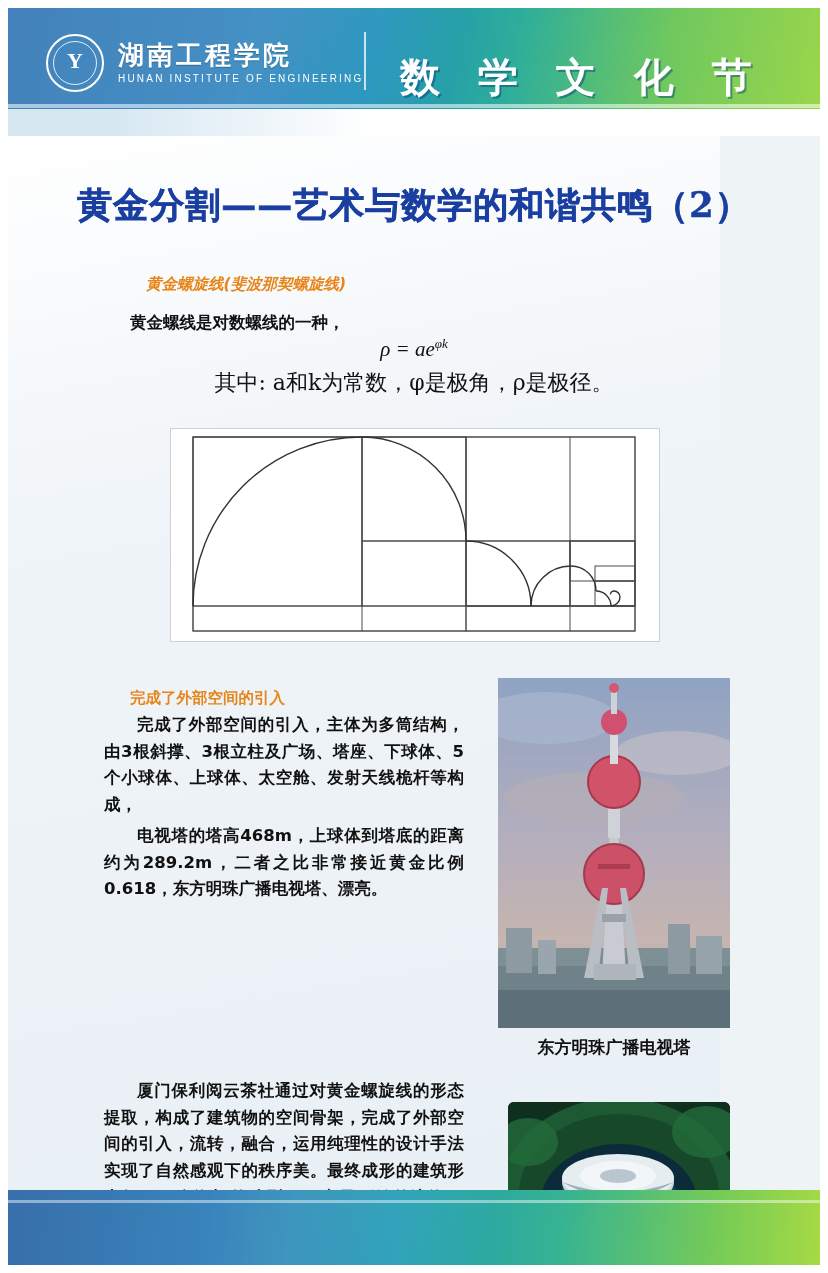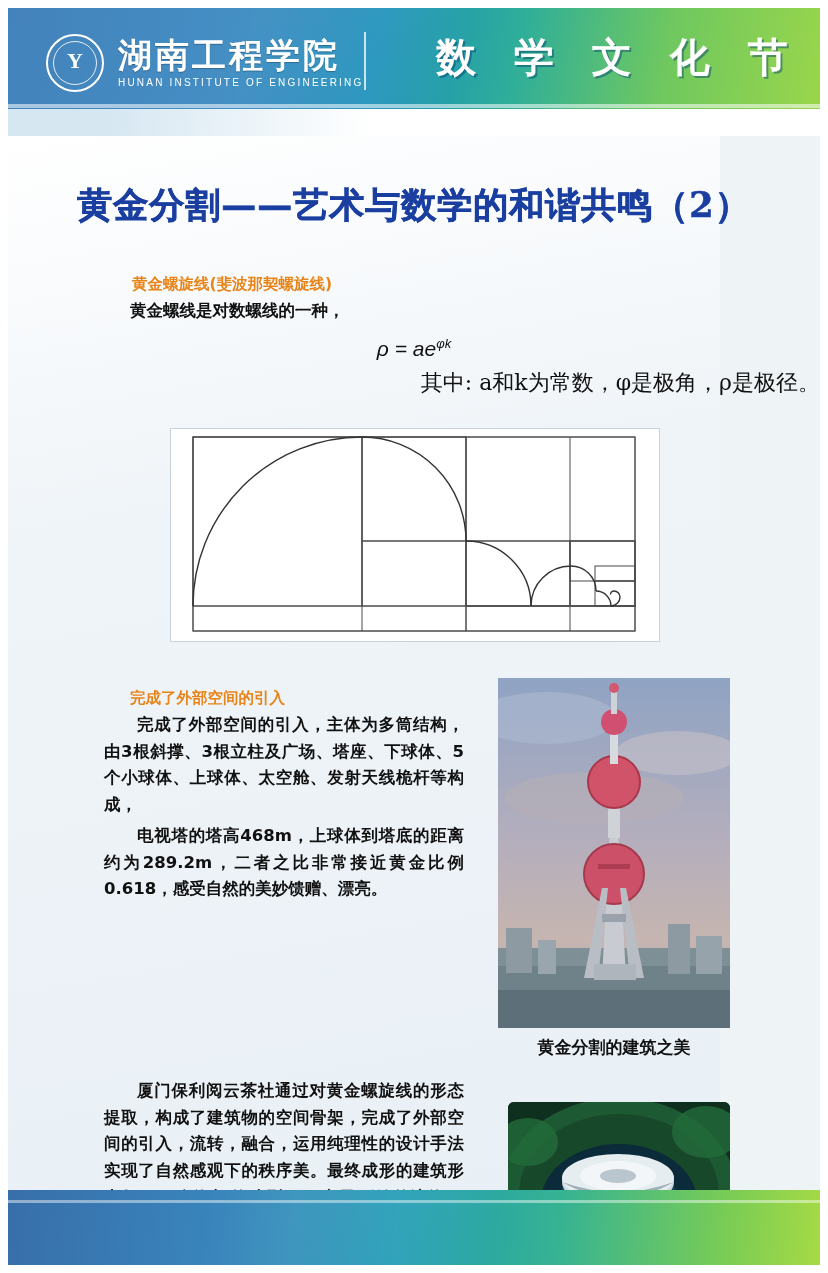--- a/index.html
+++ b/index.html
@@ -91,21 +91,21 @@
     left: 0; right: 0;
     top: 12px;
     text-align: center;
     color: #ffffff;
     font-size: 22px;
     font-weight: bold;
     font-family: "Liberation Serif", serif;
   }
   .logo-text-cn {
     color: #ffffff;
-    font-size: 34px;
+    font-size: 26px;
     font-weight: bold;
     letter-spacing: 3px;
     font-family: "DejaVu Serif", serif;
     line-height: 1.05;
     text-shadow: 0 1px 1px rgba(0,0,0,.25);
   }
   .logo-text-en {
     color: #ffffff;
     font-size: 10px;
     letter-spacing: 2.2px;
@@ -116,28 +116,27 @@
     position: absolute;
     left: 356px;
     top: 24px;
     width: 2px;
     height: 58px;
     background: rgba(255,255,255,.75);
   }
   .festival-title {
     position: absolute;
     left: 392px;
-    top: 22px;
+    top: 42px;
     color: #ffffff;
     font-size: 40px;
     font-weight: bold;
     letter-spacing: 12px;
     font-family: "DejaVu Serif", serif;
     text-shadow: 2px 2px 0 rgba(0,60,110,.45);
-    margin-left: 36px;
   }
 
   
   .body-area {
     position: absolute;
     left: 0;
     top: 128px;
     width: 712px;
     height: 1054px;
     background: #eef3f7;
@@ -169,26 +168,28 @@
     font-size: 15.5px;
     font-family: "DejaVu Sans", sans-serif;
   }
   .body-text {
     color: #111111;
     font-weight: bold;
     font-size: 16.5px;
     line-height: 1.62;
     font-family: "DejaVu Sans", sans-serif;
     text-align: justify;
+    margin-top: 12px;
   }
 
   .block-spiral-head {
     position: absolute;
-    left: 124px;
+    left: 138px;
     top: 138px;
+    font-style: italic;
   }
   .block-spiral-sub {
     position: absolute;
     left: 122px;
     top: 162px;
   }
   .formula {
     position: absolute;
     left: 0;
     top: 200px;
@@ -198,21 +199,21 @@
     font-size: 21px;
     font-style: italic;
     color: #111111;
   }
   .formula sup { font-style: italic; font-size: 13px; }
   .formula-line {
     position: absolute;
     left: 0;
     top: 232px;
     width: 812px;
-    text-align: right;
+    text-align: center;
     font-family: "DejaVu Serif", serif;
     font-size: 22px;
     color: #111111;
   }
 
   .spiral-box {
     position: absolute;
     left: 162px;
     top: 292px;
     width: 488px;
@@ -326,21 +327,21 @@
     </div>
 
     <div class="body-area">
 
       <div class="page-title">黄金分割——艺术与数学的和谐共鸣（2）</div>
 
       <div class="sec-head block-spiral-head">黄金螺旋线(斐波那契螺旋线)</div>
       <div class="body-text block-spiral-sub">黄金螺线是对数螺线的一种，</div>
 
       <div class="formula">
-        <span style="font-family:Liberation Sans, sans-serif;">ρ&nbsp;=&nbsp;<i>a</i><i>e</i><sup>φk</sup></span>
+        <span style="font-family:Liberation Serif, serif;">ρ&nbsp;=&nbsp;<i>a</i><i>e</i><sup>φk</sup></span>
       </div>
       <div class="formula-line">其中: a和k为常数，φ是极角，ρ是极径。</div>
 
       <div class="spiral-box">
         <svg width="486" height="210" viewBox="0 0 486 210">
 
           <rect class="sp-line" x="22" y="8" width="442" height="194"></rect>
 
           <rect class="sp-line" x="22" y="8" width="273" height="194"></rect>
           <rect class="sp-line" x="295" y="8" width="169" height="169"></rect>
@@ -366,21 +367,21 @@
           <path class="sp-arc" d="M 425 162 A 15 15 0 0 1 440 177"></path>
           <path class="sp-arc" d="M 440 177 A 9 9 0 0 0 449 168"></path>
           <path class="sp-arc" d="M 449 168 A 6 6 0 0 0 443 162"></path>
           <path class="sp-arc" d="M 443 162 A 3.5 3.5 0 0 0 439.5 165.5"></path>
         </svg>
       </div>
 
       <div class="sec-head arch-head">完成了外部空间的引入</div>
       <div class="arch-text">
         <p class="body-text">完成了外部空间的引入，主体为多筒结构，由3根斜撑、3根立柱及广场、塔座、下球体、5个小球体、上球体、太空舱、发射天线桅杆等构成，</p>
-        <p class="body-text">电视塔的塔高468m，上球体到塔底的距离约为289.2m，二者之比非常接近黄金比例0.618，感受自然的美妙馈赠、漂亮。</p>
+        <p class="body-text">电视塔的塔高468m，上球体到塔底的距离约为289.2m，二者之比非常接近黄金比例0.618，东方明珠广播电视塔、漂亮。</p>
       </div>
 
       <div class="photo photo-pearl">
         <svg width="232" height="350" viewBox="0 0 232 350">
           <defs>
             <linearGradient id="skyg" x1="0" y1="0" x2="0" y2="1">
               <stop offset="0%" stop-color="#8fa3c3"></stop>
               <stop offset="45%" stop-color="#b3aebd"></stop>
               <stop offset="75%" stop-color="#c6b5b0"></stop>
               <stop offset="100%" stop-color="#9aa7ac"></stop>
@@ -411,21 +412,21 @@
             <circle cx="116" cy="196" r="30" fill="#cc5068"></circle>
             <circle cx="116" cy="196" r="30" fill="none" stroke="#a33a4e" stroke-width="2"></circle>
             <rect x="100" y="186" width="32" height="5" fill="#9c3348" opacity=".7"></rect>
             <path d="M86 300 L104 210 L110 210 L100 300 Z" fill="#b9bec5"></path>
             <path d="M146 300 L128 210 L122 210 L132 300 Z" fill="#b9bec5"></path>
             <rect x="104" y="236" width="24" height="8" fill="#9aa1aa"></rect>
             <rect x="96" y="286" width="42" height="16" fill="#aeb5bc"></rect>
           </g>
         </svg>
       </div>
-      <div class="photo-caption cap-pearl">黄金分割的建筑之美</div>
+      <div class="photo-caption cap-pearl">东方明珠广播电视塔</div>
 
       <div class="tea-text">
         <p class="body-text">厦门保利阅云茶社通过对黄金螺旋线的形态提取，构成了建筑物的空间骨架，完成了外部空间的引入，流转，融合，运用纯理性的设计手法实现了自然感观下的秩序美。最终成形的建筑形态如同一个海螺的造型，回应最原始的滨海环境。使居民得以在这个海边的螺壳中倾听大海的声音，坐看云起，感受自然的美妙馈赠。</p>
       </div>
 
       <div class="photo photo-tea">
         <svg width="222" height="185" viewBox="0 0 222 185">
           <rect x="0" y="0" width="222" height="185" fill="#10301f"></rect>
           <ellipse cx="111" cy="92" rx="118" ry="96" fill="#1d5a33"></ellipse>
           <ellipse cx="111" cy="92" rx="100" ry="80" fill="#17482a"></ellipse>

